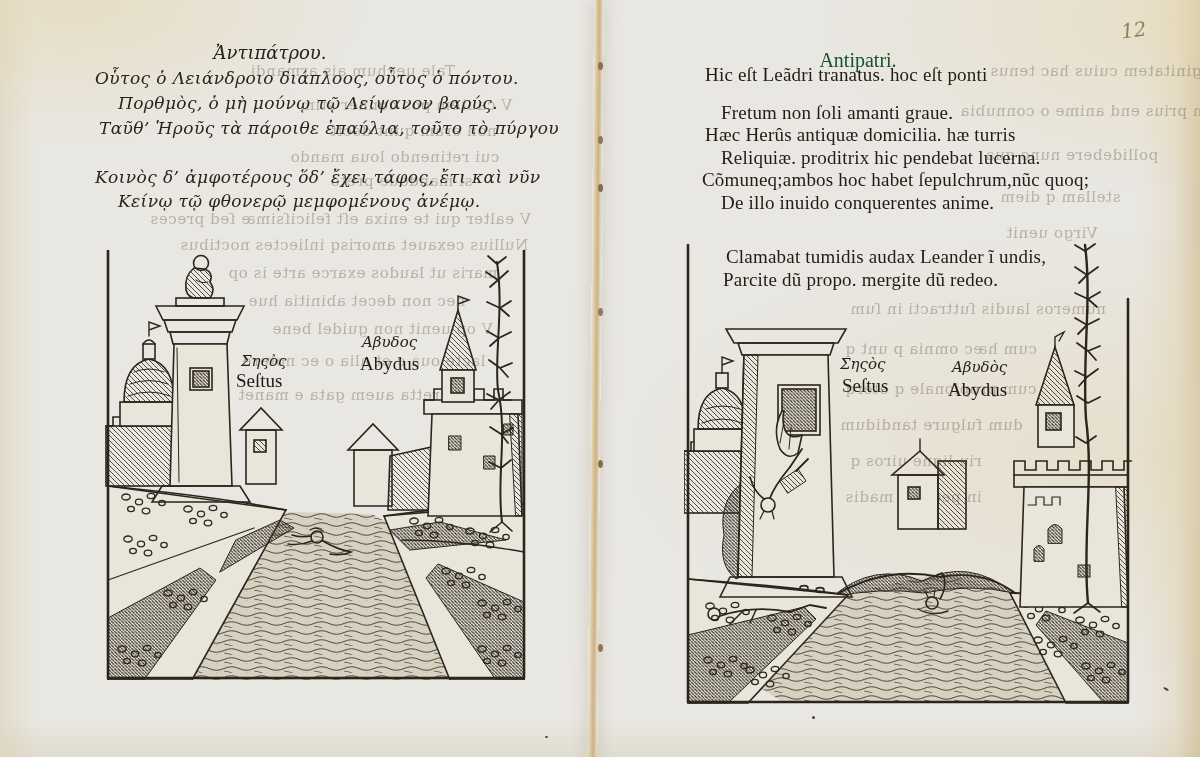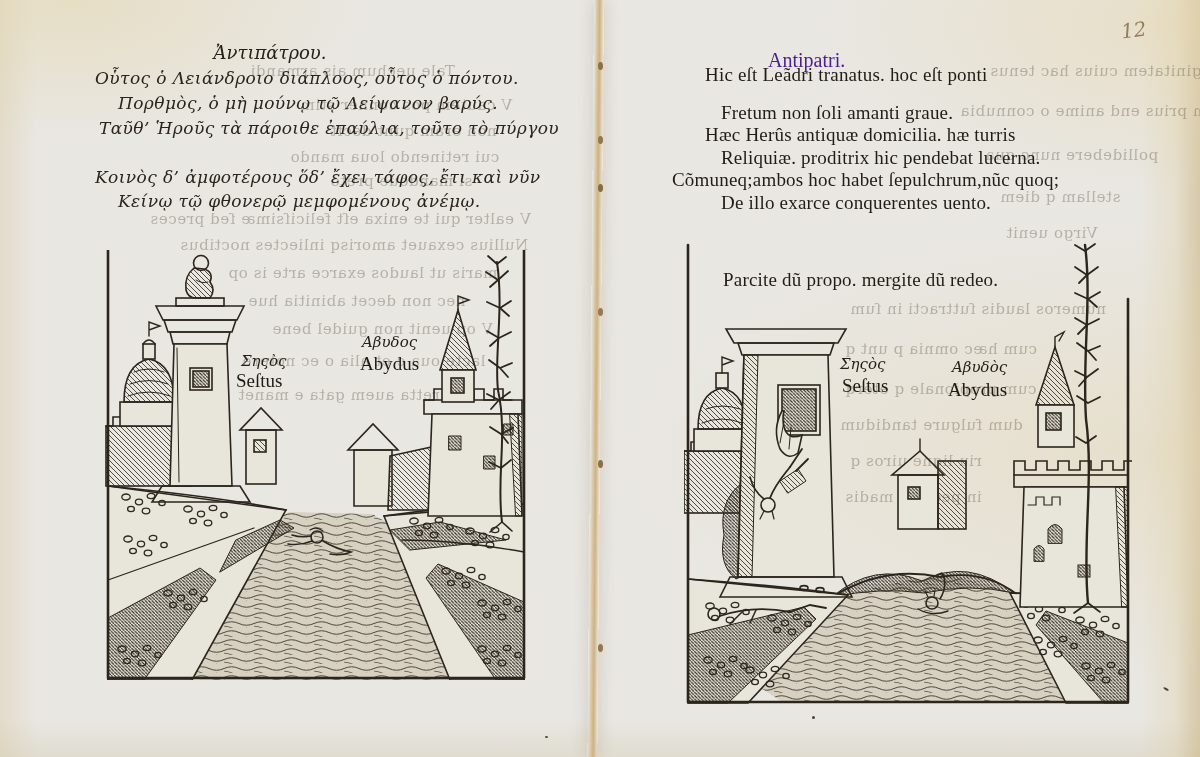--- a/index.html
+++ b/index.html
@@ -18,22 +18,22 @@
     box-shadow:0 0 16px rgba(96,80,48,.22);}
   .stitch{position:absolute;left:598px;top:62px;width:5px;height:8px;border-radius:50%;
     background:#8a7049;z-index:3;
     box-shadow:0 74px 0 #917751,0 122px 0 #866c46,0 246px 0 #93795a,0 398px 0 #8a7049,0 582px 0 #917751;}
   .folio{position:absolute;left:1121px;top:18px;z-index:3;white-space:nowrap;
     font:italic 20px "DejaVu Serif",serif;color:#93805a;transform:rotate(-7deg);}
   .greek-head{position:absolute;left:150px;top:42px;width:240px;text-align:center;z-index:3;
     font:italic 18px "DejaVu Serif",serif;color:#26211a;white-space:nowrap;}
   .greek-line{position:absolute;z-index:3;white-space:nowrap;
     font:italic 17px "DejaVu Serif",serif;color:#29241c;letter-spacing:.4px;}
-  .latin-head{position:absolute;left:768px;top:49px;width:180px;text-align:left;z-index:3;
-    font:20px "Liberation Serif",serif;color:#4c1d95;white-space:nowrap;}
+  .latin-head{position:absolute;left:768px;top:49px;width:180px;text-align:center;z-index:3;
+    font:20px "Liberation Serif",serif;color:#14532d;white-space:nowrap;}
   .latin-line{position:absolute;z-index:3;white-space:nowrap;
     font:19px "Liberation Serif",serif;color:#211c16;letter-spacing:.2px;}
   .bt{position:absolute;z-index:1;white-space:nowrap;transform:scaleX(-1);
     font:15px "DejaVu Serif",serif;color:rgba(98,90,74,.38);filter:blur(.6px);letter-spacing:.6px;}
   .woodcut{position:absolute;z-index:2;}
   .wc-greek{font:italic 15px "DejaVu Serif",serif;fill:#241f18;}
   .wc-latin{font:19px "Liberation Serif",serif;fill:#1f1a14;}
   .speck{position:absolute;background:#4a4336;z-index:3;border-radius:50%;}
 </style>
 </head>
@@ -75,22 +75,23 @@
   <div class="bt" style="left:845px;top:380px">cum propionale q eterq</div>
   <div class="bt" style="left:840px;top:416px">dum fulgure tandidum</div>
   <div class="bt" style="left:850px;top:452px">riu ligne uiros q</div>
   <div class="bt" style="left:845px;top:488px">in pectore madis</div>
 
   <div class="latin-head">Antipatri.</div>
   <div class="latin-line" style="left:705px;top:64px">Hic eſt Leãdri tranatus. hoc eſt ponti</div>
   <div class="latin-line" style="left:721px;top:102px">Fretum non ſoli amanti graue.</div>
   <div class="latin-line" style="left:705px;top:124px">Hæc Herûs antiquæ domicilia. hæ turris</div>
   <div class="latin-line" style="left:721px;top:147px">Reliquiæ. proditrix hic pendebat lucerna.</div>
-  <div class="latin-line" style="left:672px;top:169px">Cõmuneq;ambos hoc habet ſepulchrum,nũc quoq;</div>
-  <div class="latin-line" style="left:721px;top:192px">De illo exarce conquerentes uento.</div>
+  <div class="latin-line" style="left:702px;top:169px">Cõmuneq;ambos hoc habet ſepulchrum,nũc quoq;</div>
+  <div class="latin-line" style="left:721px;top:192px">De illo inuido conquerentes anime.</div>
+  <div class="latin-line" style="left:726px;top:246px">Clamabat tumidis audax Leander ĩ undis,</div>
   <div class="latin-line" style="left:723px;top:269px">Parcite dũ propo. mergite dũ redeo.</div>
 
   <svg class="woodcut" style="left:104px;top:250px;width:424px;height:430px" viewBox="0 0 424 430">
     <defs>
       <pattern id="Lw" width="30" height="9" patternUnits="userSpaceOnUse">
         <path d="M0 4.5 Q7.5 1 15 4.5 T30 4.5" fill="none" stroke="#4d463a" stroke-width="1"></path>
         <path d="M-7 9 Q0.5 5.5 8 9 T23 9" fill="none" stroke="#565040" stroke-width=".8"></path>
       </pattern>
       <pattern id="Lh" width="5" height="5" patternUnits="userSpaceOnUse">
         <path d="M0 0 L5 5" stroke="#413a2f" stroke-width=".9"></path>

